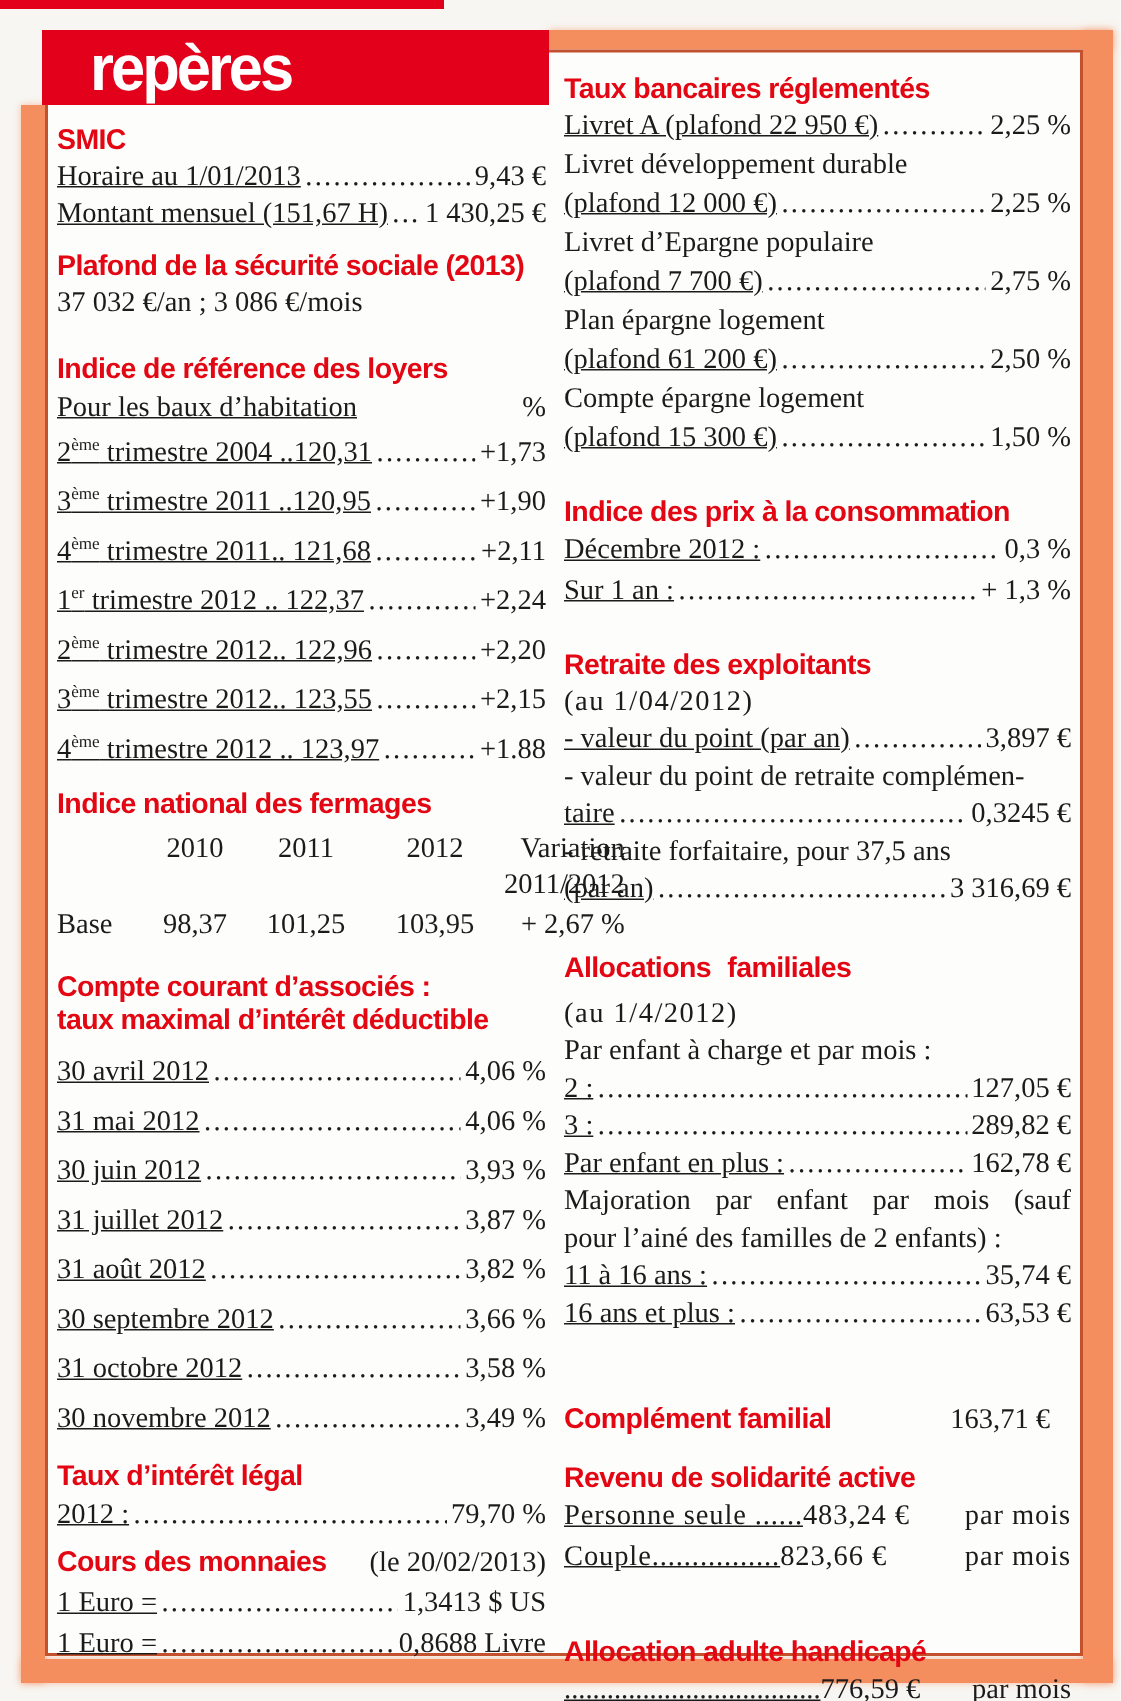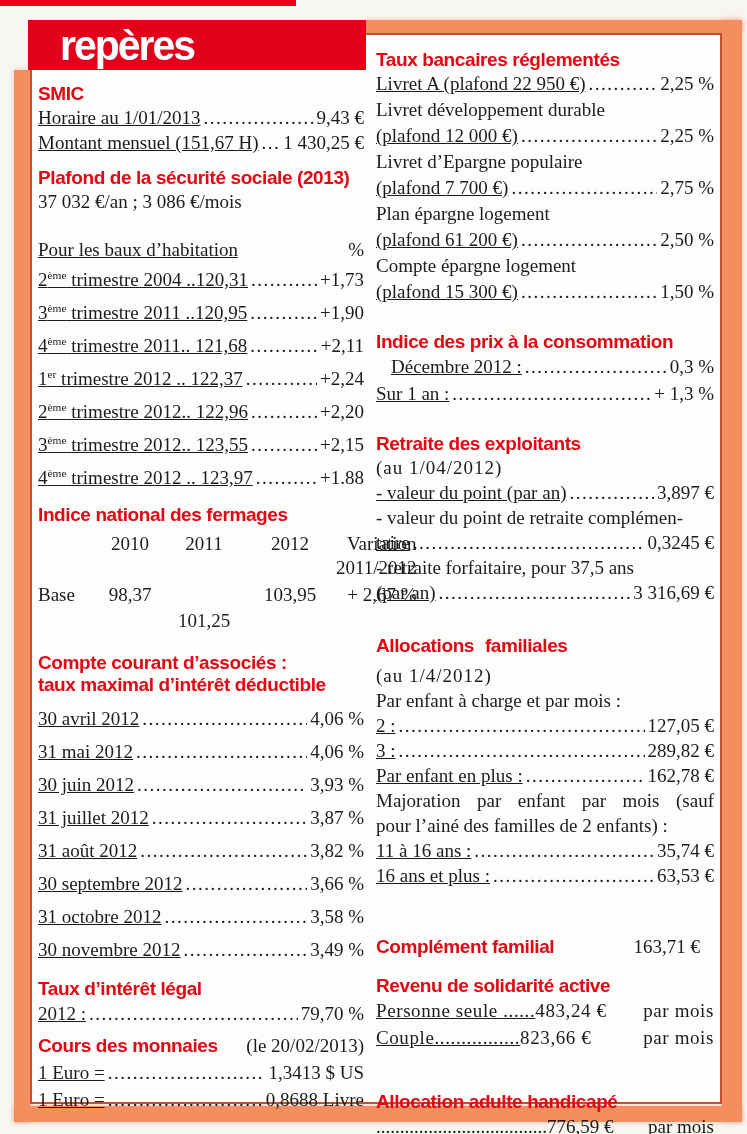--- a/index.html
+++ b/index.html
@@ -103,20 +103,21 @@
           <span class="val">1 430,25 €</span>
         </div>
       </div>
 
       <div class="mb22">
         <div class="h">Plafond de la sécurité sociale (2013)</div>
         <div class="line">37 032 €/an ; 3 086 €/mois</div>
       </div>
 
       <div class="mb10">
+        <div class="h">Indice de référence des loyers</div>
         <div class="row" style="line-height:27px;">
           <span class="lbl">Pour les baux d’habitation</span>
           <span class="sp"></span>
           <span class="val">%</span>
         </div>
         <div class="tall">
           <div class="row">
             <span class="lbl"><span>2</span><sup>ème</sup><span> trimestre 2004 ..120,31</span></span>
             <span class="dots"></span>
             <span class="val">+1,73</span>
@@ -160,21 +161,21 @@
           <div></div>
           <div class="c">2010</div>
           <div class="c">2011</div>
           <div class="c">2012</div>
           <div class="r">
             <div>Variation</div>
             <div>2011/2012</div>
           </div>
           <div style="line-height:30px;">Base</div>
           <div class="c" style="line-height:30px;">98,37</div>
-          <div class="c" style="line-height:30px;margin-top:26px;">101,25</div>
+          <div class="c" style="line-height:30px;">101,25</div>
           <div class="c" style="line-height:30px;">103,95</div>
           <div class="r" style="line-height:30px;">+ 2,67 %</div>
         </div>
       </div>
 
       <div class="mb12">
         <div class="h">Compte courant d’associés :</div>
         <div class="h mb6">taux maximal d’intérêt déductible</div>
         <div class="tall">
           <div class="row">
@@ -279,21 +280,21 @@
         <div class="line" style="line-height:26px;">Compte épargne logement</div>
         <div class="row" style="line-height:26px;">
           <span class="lbl">(plafond 15 300 €)</span>
           <span class="dots"></span>
           <span class="val">1,50 %</span>
         </div>
       </div>
 
       <div class="mb26">
         <div class="h">Indice des prix à la consommation</div>
-        <div class="row" style="line-height:27px;margin-left:15px;">
+        <div class="row" style="line-height:27px;">
           <span class="lbl">Décembre 2012 :</span>
           <span class="dots"></span>
           <span class="val">0,3 %</span>
         </div>
         <div class="row" style="line-height:27px;">
           <span class="lbl">Sur 1 an :</span>
           <span class="dots"></span>
           <span class="val">+ 1,3 %</span>
         </div>
       </div>

